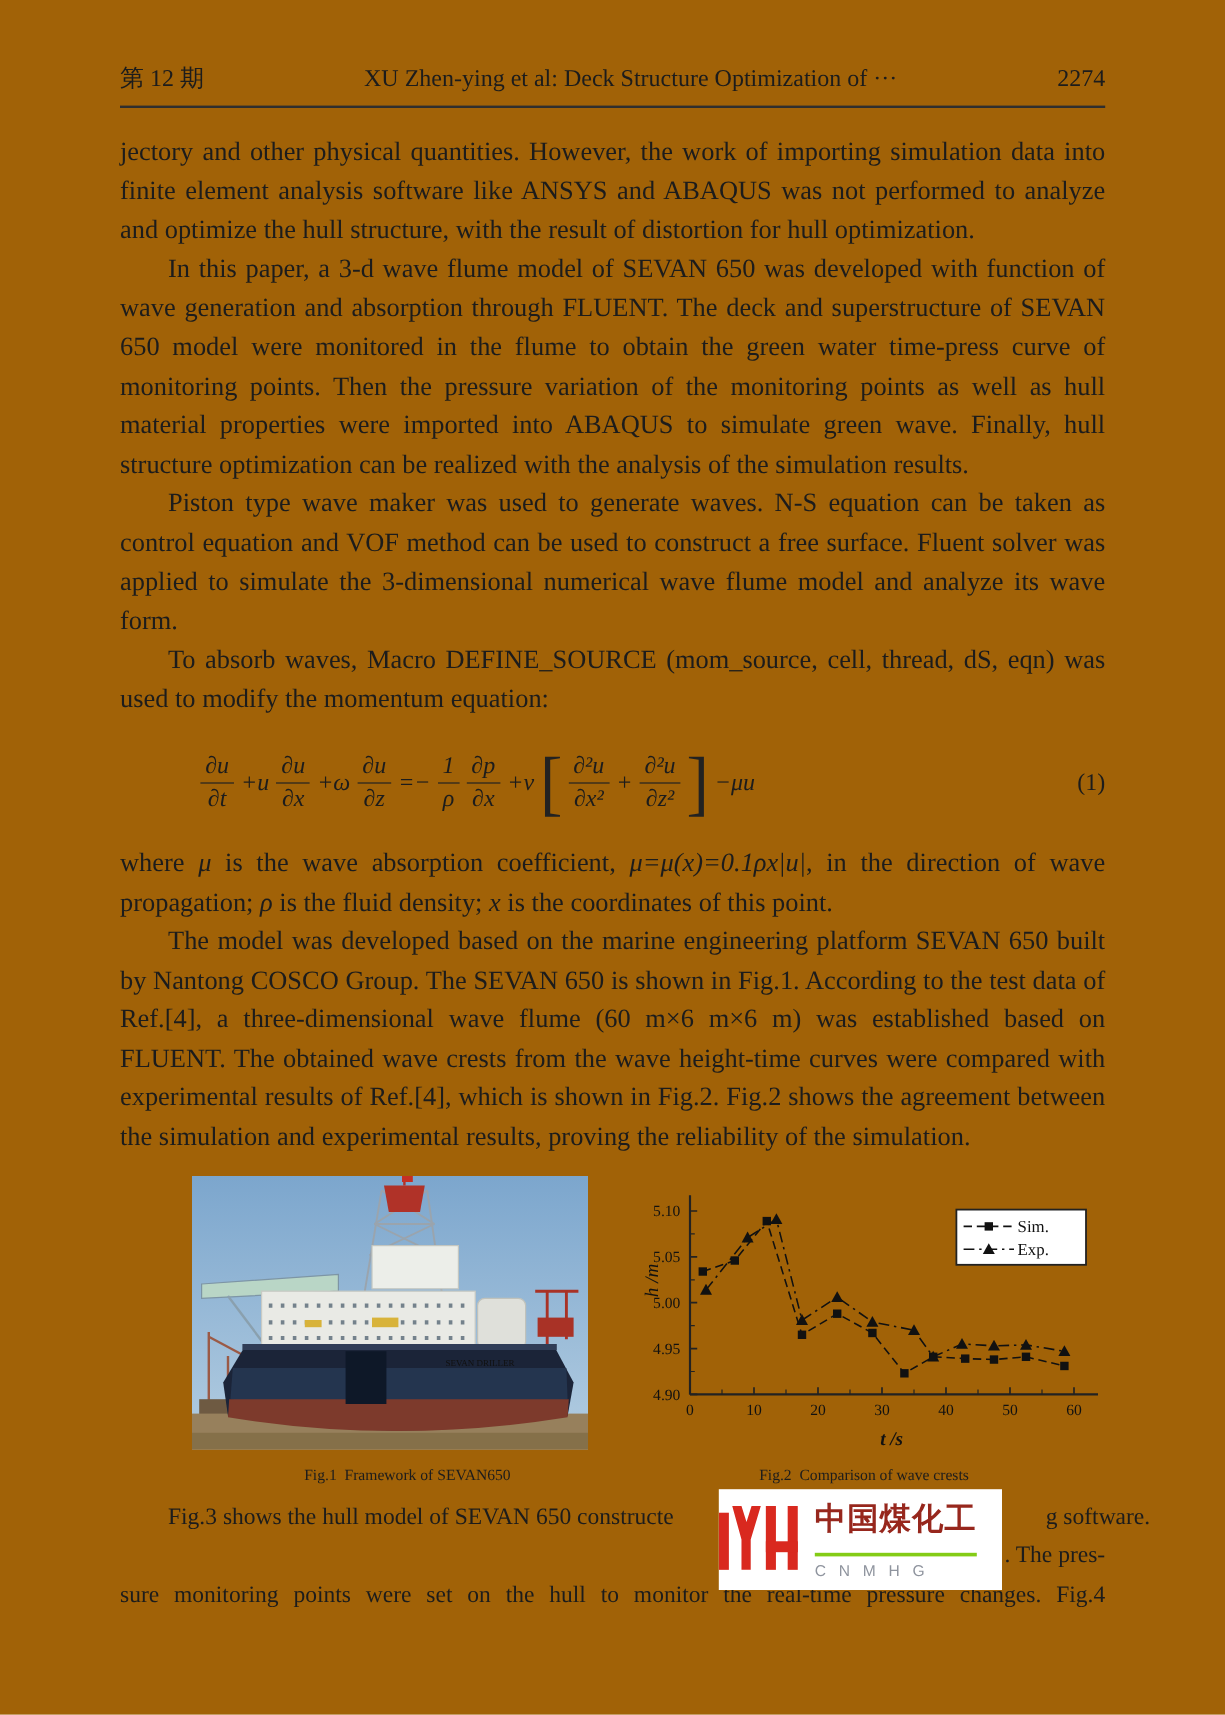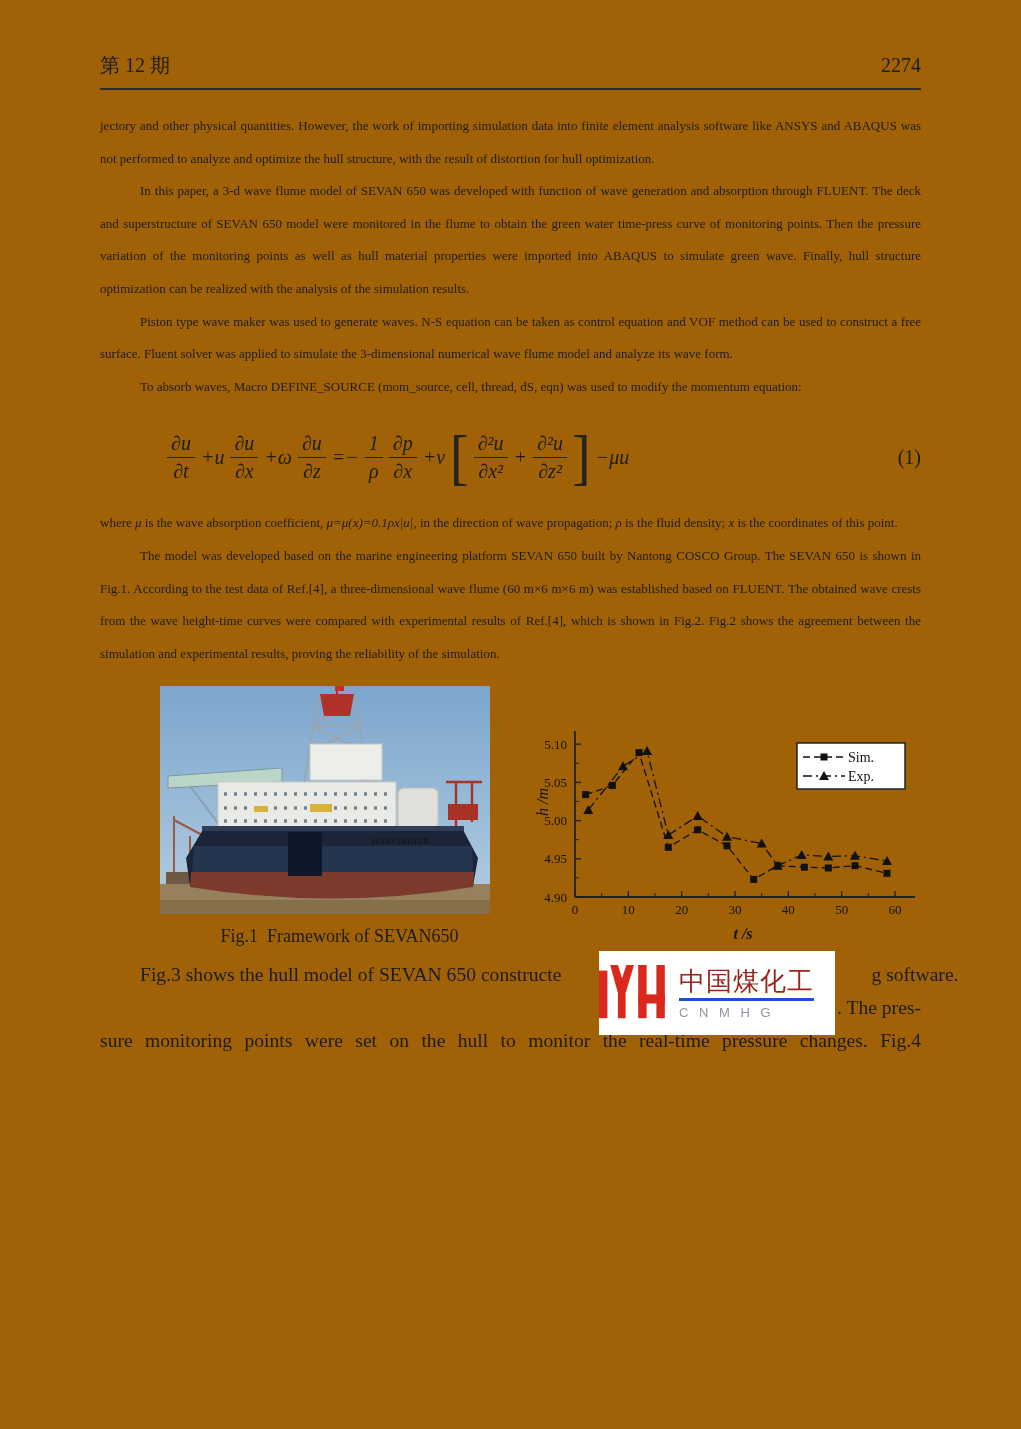--- a/index.html
+++ b/index.html
@@ -6,66 +6,67 @@
   .page {
     position:relative; width:1021px; height:1429px; overflow:hidden;
     background:#a16207; font-family:"Liberation Serif", serif; color:#1c1c1c;
   }
   .content { padding:52px 100px 0 100px; }
 
   .pg-header { display:flex; justify-content:space-between; align-items:baseline; font-size:20px; }
   .pg-header .mid { flex:1; text-align:center; }
   .rule { border-top:2.5px solid #2e2e2e; margin:9px 0 20px 0; }
 
-  p.body { margin:0; font-size:13px; line-height:32.6px; text-align:justify; }
+  p.body { margin:0; font-size:22px; line-height:32.6px; text-align:justify; }
   p.indent { text-indent:40px; }
 
   h2.section { font-size:23.5px; font-weight:bold; margin:44px 0 46px 0; letter-spacing:0.2px; }
   h2.section .num { margin-right:20px; }
 
   .equation { position:relative; display:flex; align-items:center; padding-left:64px; margin:14px 0 10px 0; font-size:20px; height:80px; }
   .equation .mi, .frac { font-style:italic; }
   .frac { display:inline-flex; flex-direction:column; align-items:center; margin:0 3px; line-height:1.25; }
   .frac .num { padding:0 4px 1px 4px; border-bottom:1.7px solid #222; }
   .frac .den { padding-top:1px; }
   .op { margin:0 3px; font-style:italic; }
   .bracket { font-size:56px; font-weight:300; line-height:0; transform:scaleY(1.08); margin:0 2px; font-style:normal; color:#222; }
   .eqnum { position:absolute; right:0; font-style:normal; font-size:20px; }
 
   .where .mi { font-style:italic; }
 
   .figures { display:flex; justify-content:space-between; align-items:flex-end; padding-left:60px; margin-top:16px; }
   figure { margin:0; }
-  figcaption { text-align:center; font-size:18px; margin-top:8px; white-space:pre; }
+  figcaption { text-align:center; font-size:13px; margin-top:8px; white-space:pre; }
   .fig1-box { width:378px; }
   .fig2-box { width:402px; }
   svg text { font-family:"Liberation Serif", serif; fill:#111; }
 
   .lastpara { position:relative; margin-top:12px; font-size:19.6px; line-height:32.8px; }
   .wm-line { display:flex; align-items:baseline; white-space:pre;gap:36px; }
   .wm-line .fill { flex:1; min-width:238px; }
   .l1-left { text-indent:40px; }
   .line3 { text-align:justify; text-align-last:justify; }
 
   .watermark { position:absolute; top:-8px; right:86px; width:236px; height:84px;
     background:#ffffff; display:flex; align-items:center; gap:10px; }
   .wm-col { display:flex; flex-direction:column; justify-content:center; }
-  .wm-cn { font-size:26px; font-weight:400; color:#97271d; letter-spacing:1px;
-    border-bottom:3px solid #1d4ed8; padding-bottom:1px; line-height:1.15; }
+  .wm-cn { font-size:26px; font-weight:700; color:#97271d; letter-spacing:1px;
+    border-bottom:3px solid #84cc16; padding-bottom:13px; line-height:1.15; }
   .wm-latin { font-family:"Liberation Sans", sans-serif; font-size:13px; color:#8f949e;
     letter-spacing:3.5px; margin-top:5px; line-height:1; }
 </style>
 </head>
 <body>
 
 <div class="page">
   <div class="content">
 
     <div class="pg-header">
       <span>第 12 期</span>
+      <span class="mid">XU Zhen-ying et al: Deck Structure Optimization of ···</span>
       <span>2274</span>
     </div>
     <div class="rule"></div>
 
     <p class="body">jectory and other physical quantities. However, the work of importing simulation data into finite element analysis software like ANSYS and ABAQUS was not performed to analyze and optimize the hull structure, with the result of distortion for hull optimization.</p>
     <p class="body indent">In this paper, a 3-d wave flume model of SEVAN 650 was developed with function of wave generation and absorption through FLUENT. The deck and superstructure of SEVAN 650 model were monitored in the flume to obtain the green water time-press curve of monitoring points. Then the pressure variation of the monitoring points as well as hull material properties were imported into ABAQUS to simulate green wave. Finally, hull structure optimization can be realized with the analysis of the simulation results.</p>
 
 
     <p class="body indent">Piston type wave maker was used to generate waves. N-S equation can be taken as control equation and VOF method can be used to construct a free surface. Fluent solver was applied to simulate the 3-dimensional numerical wave flume model and analyze its wave form.</p>
     <p class="body indent">To absorb waves, Macro DEFINE_SOURCE (mom_source, cell, thread, dS, eqn) was used to modify the momentum equation:</p>
@@ -251,20 +252,21 @@
             <path d="M336,125.7358490566042L341,134.7358490566042L331,134.7358490566042Z" fill="#111"></path>
             <path d="M368,131.08490566037753L373,140.08490566037753L363,140.08490566037753Z" fill="#111"></path>
             <rect x="278" y="18" width="108" height="46" fill="#fff" stroke="#222" stroke-width="1.5"></rect>
             <line x1="284" y1="32" x2="326" y2="32" stroke="#111" stroke-width="1.3" stroke-dasharray="7 4"></line>
             <rect x="301.5" y="28.5" width="7" height="7" fill="#111"></rect>
             <text x="329" y="37" font-size="14">Sim.</text>
             <line x1="284" y1="51" x2="326" y2="51" stroke="#111" stroke-width="1.3" stroke-dasharray="9 4 2 4"></line>
             <path d="M305,46L310,55L300,55Z" fill="#111"></path>
             <text x="329" y="56" font-size="14">Exp.</text>
           </svg>
+        <figcaption>Fig.2  Comparison of wave crests</figcaption>
       </figure>
 
     </div>
 
     <div class="lastpara">
       <div class="wm-line">
         <span class="l1-left">Fig.3 shows the hull model of SEVAN 650 constructe</span>
         <span class="fill"></span>
         <span>g software.</span>
       </div>

